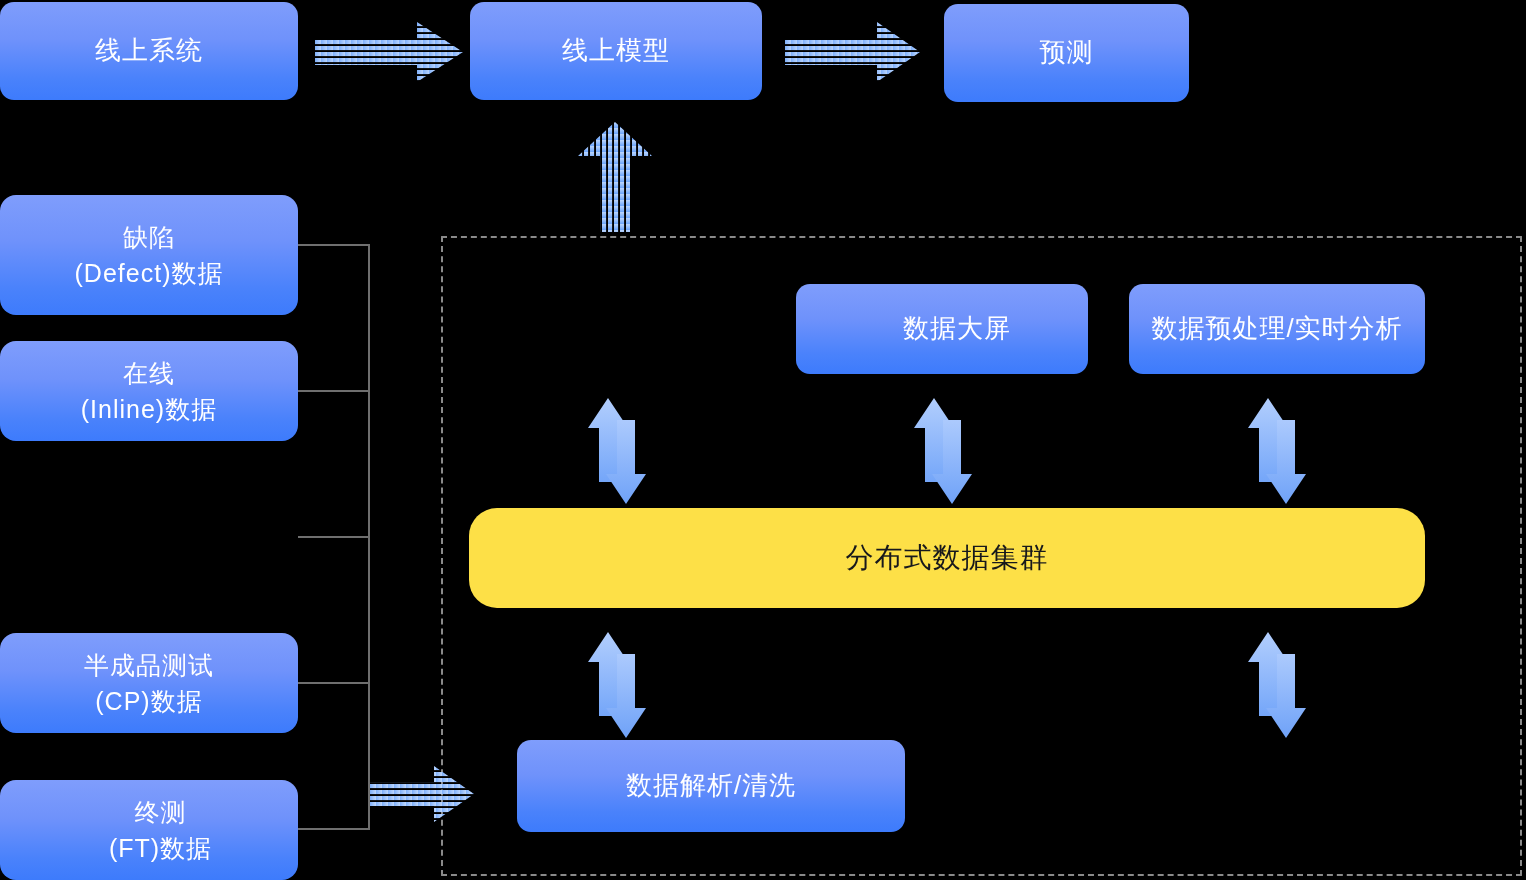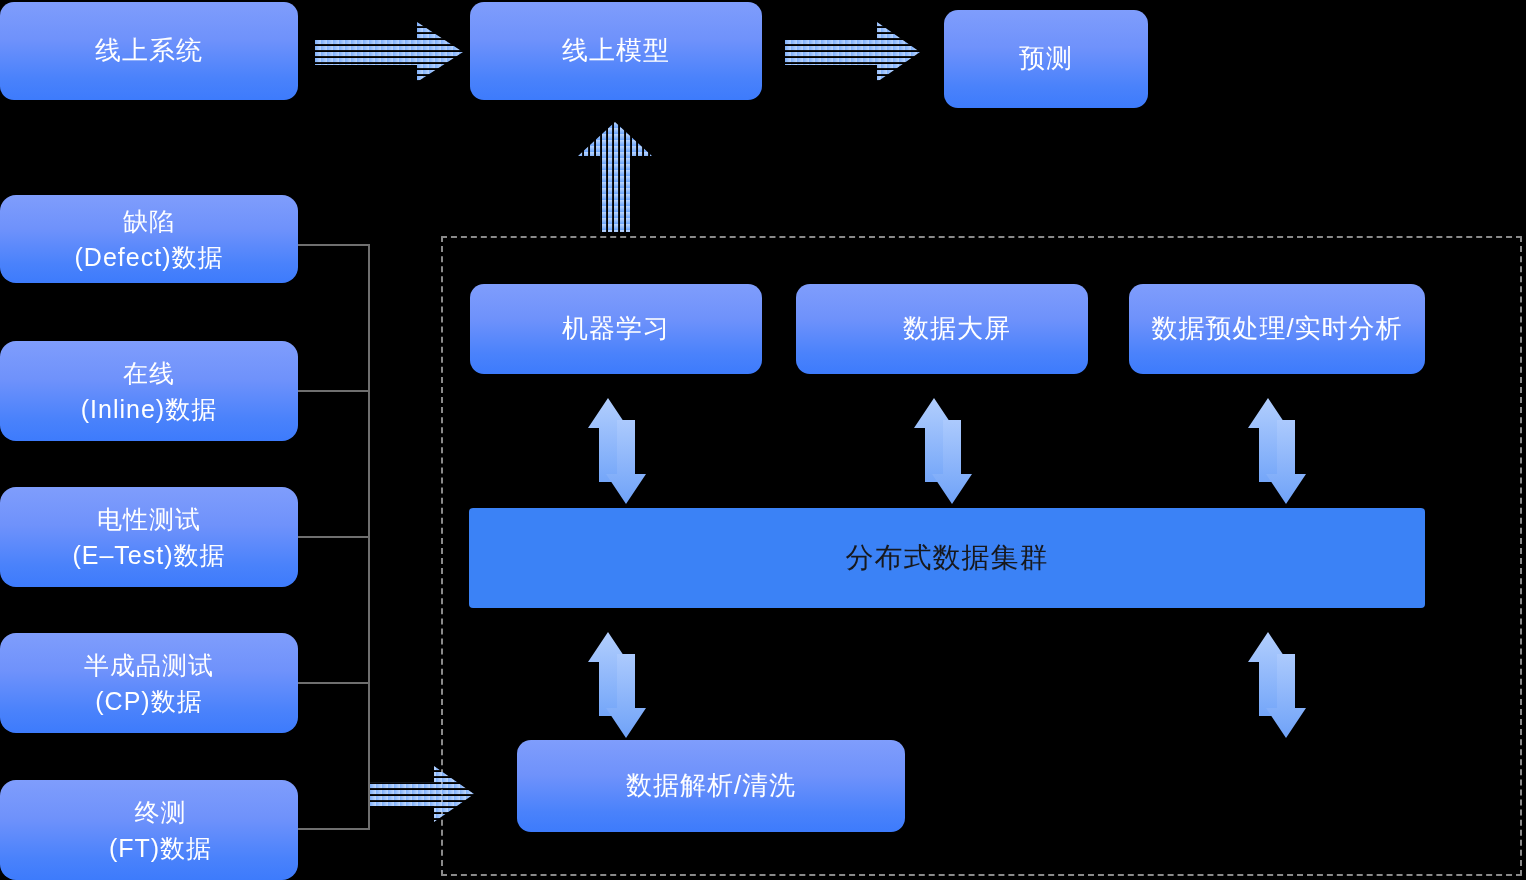--- a/index.html
+++ b/index.html
@@ -25,24 +25,24 @@
     padding:4px 10px;
     user-select:none;
   }
   .node .lbl{white-space:pre-line;display:block;}
 
   
   .node.left{border-radius:16px;font-size:25px;}
 
   
   .node.white{
-    background:#3b82f6;
+    background:#fde047;
     color:#17181c;
     font-size:28px;
-    border-radius:4px;
+    border-radius:28px;
     box-shadow:none;
   }
 
   
   .ln{position:absolute;background:#6f6f6f;}
   .ln.h{height:2px;}
   .ln.v{width:2px;}
 
   
   #dashed-region{
@@ -95,53 +95,49 @@
             <stop offset="100%" stop-color="#b9d4fd"></stop>
         </linearGradient>
         <pattern id="stripeH2" width="6" height="6" patternUnits="userSpaceOnUse">
           <rect width="6" height="4.1" fill="url(#gH2)"></rect>
         </pattern>
       </defs>
       <path d="M0,17 L92,17 L92,0 L135,30 L92,60 L92,43 L0,43 Z" fill="url(#stripeH2)"></path>
     </svg>
   </div>
 
-  <div class="node" style="left:944px;top:10px;width:204px;height:98px;">
+  <div class="node" style="left:944px;top:4px;width:245px;height:98px;">
     <span class="lbl">预测</span>
   </div>
 
   <div class="arrow" style="left:578px;top:122px;">
     <svg width="74" height="110" viewBox="0 0 74 110">
       <defs>
         <linearGradient id="gV1" x1="0" y1="1" x2="0" y2="0">
           <stop offset="0%" stop-color="#6ba4fa"></stop>
             <stop offset="100%" stop-color="#bcd6fd"></stop>
         </linearGradient>
         <pattern id="stripeV" width="6" height="6" patternUnits="userSpaceOnUse">
           <rect width="4.1" height="6" fill="url(#gV1)"></rect>
         </pattern>
       </defs>
       <path d="M22,110 L22,34 L0,34 L37,0 L74,34 L52,34 L52,110 Z" fill="url(#stripeV)"></path>
     </svg>
   </div>
 
-  <div class="node left" style="left:0px;top:195px;width:298px;height:88px;">
+  <div class="node left" style="left:0px;top:195px;width:298px;height:120px;">
     <span class="lbl">缺陷
 (Defect)数据</span>
   </div>
 
   <div class="node left" style="left:0px;top:341px;width:298px;height:100px;">
     <span class="lbl">在线
 (Inline)数据</span>
   </div>
 
-  <div class="node left" style="left:0px;top:487px;width:298px;height:100px;">
-    <span class="lbl">电性测试
-(E–Test)数据</span>
-  </div>
 
   <div class="node left" style="left:0px;top:633px;width:298px;height:100px;">
     <span class="lbl">半成品测试
 (CP)数据</span>
   </div>
 
   <div class="node left" style="left:0px;top:780px;width:298px;height:100px;padding-left:33px;">
     <span class="lbl">终测
 (FT)数据</span>
   </div>
@@ -162,23 +158,20 @@
             <stop offset="100%" stop-color="#bed7fd"></stop>
         </linearGradient>
         <pattern id="stripeH3" width="6" height="6" patternUnits="userSpaceOnUse">
           <rect width="6" height="4.1" fill="url(#gH3)"></rect>
         </pattern>
       </defs>
       <path d="M0,16 L64,16 L64,0 L104,28 L64,56 L64,40 L0,40 Z" fill="url(#stripeH3)"></path>
     </svg>
   </div>
 
-  <div class="node" style="left:470px;top:284px;width:292px;height:90px;">
-    <span class="lbl">机器学习</span>
-  </div>
 
   <div class="node" style="left:796px;top:284px;width:292px;height:90px;padding-left:40px;">
     <span class="lbl">数据大屏</span>
   </div>
 
   <div class="node" style="left:1129px;top:284px;width:296px;height:90px;">
     <span class="lbl">数据预处理/实时分析</span>
   </div>
 
   <div class="arrow" style="left:586px;top:398px;">

